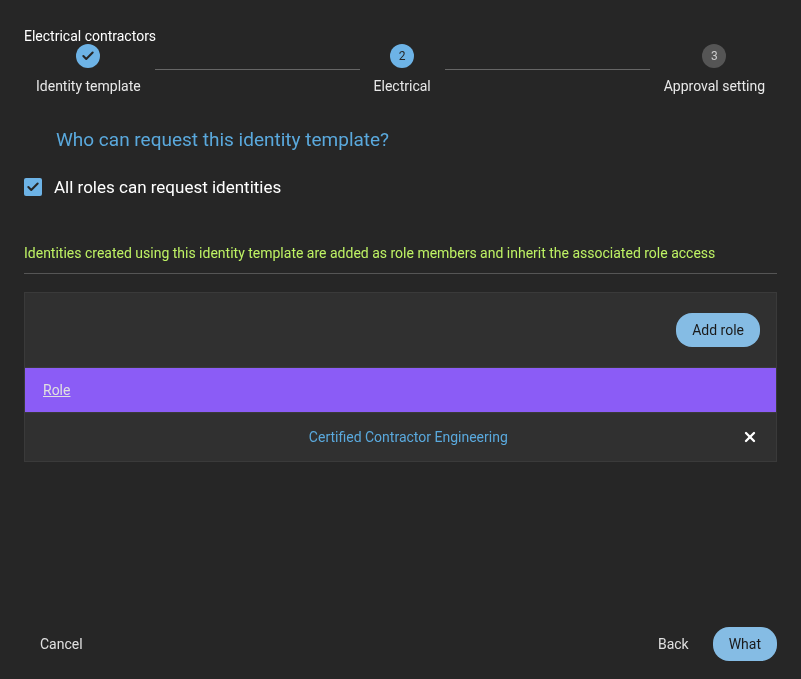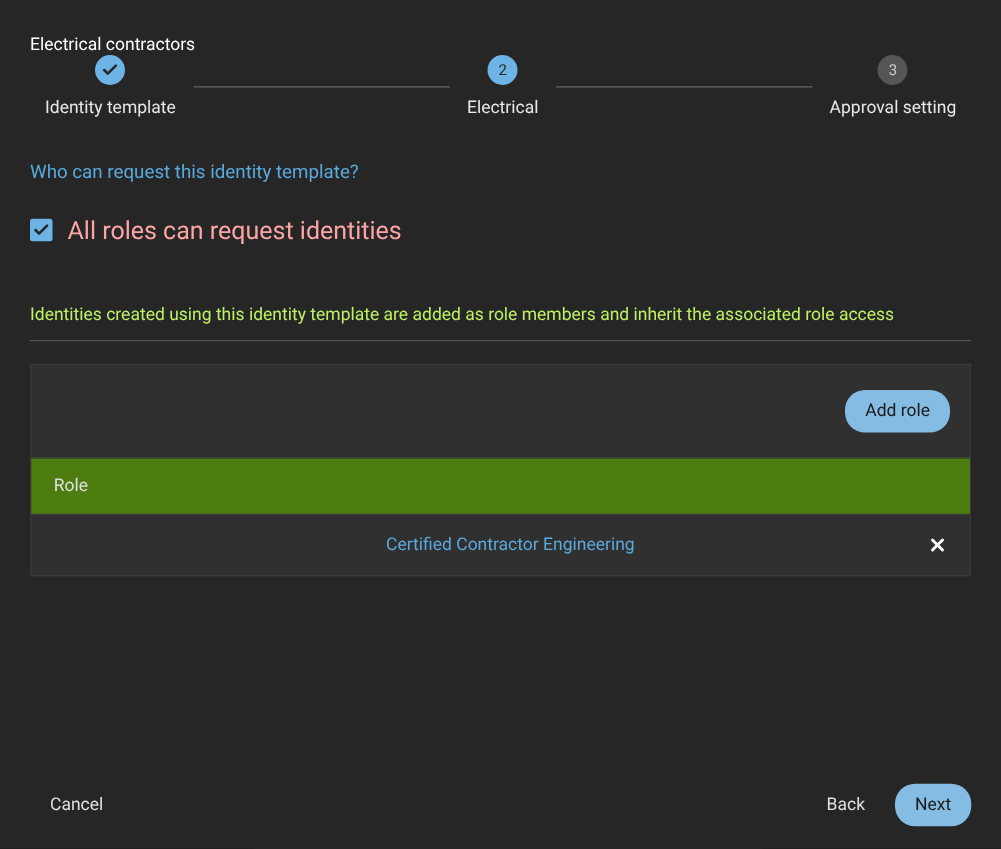--- a/index.html
+++ b/index.html
@@ -65,44 +65,45 @@
       white-space: nowrap;
     }
     .step-line {
       flex: 1;
       height: 1px;
       background: #666;
       margin: 0 14px;
       min-width: 30px;
     }
     .section-heading {
-      font-size: 15px;
+      font-size: 19px;
       color: #5aa9dd;
       font-weight: 400;
       margin-bottom: 26px;
+      margin-left: 32px;
     }
     .checkbox-row {
       display: flex;
       align-items: center;
       gap: 12px;
       margin-bottom: 48px;
     }
     .checkbox {
       width: 18px;
       height: 18px;
       background: #6db3e6;
       border-radius: 2px;
       display: flex;
       align-items: center;
       justify-content: center;
       cursor: pointer;
     }
     .checkbox-label {
-      font-size: 20px;
-      color: #fca5a5;
+      font-size: 17px;
+      color: #ffffff;
     }
     .subtext {
       font-size: 14px;
       color: #bef264;
       padding-bottom: 12px;
       border-bottom: 1px solid #555;
       margin-bottom: 0;
     }
     .roles-box {
       background: #303030;
@@ -130,21 +131,22 @@
       background: transparent;
       color: #e0e0e0;
     }
     .table-header {
       display: flex;
       padding: 14px 18px;
       font-size: 14px;
       color: #e0e0e0;
       border-top: 1px solid #3a3a3a;
       border-bottom: 1px solid #3a3a3a;
-      background: #4d7c0f;
+      background: #8b5cf6;
+      text-decoration: underline;
     }
     .col-role { flex: 0 0 65%; }
     .col-desc { flex: 1; }
     .col-action { flex: 0 0 40px; text-align: right; }
     .table-row {
       display: flex;
       align-items: center;
       padding: 16px 18px;
       font-size: 14px;
       text-align: right;
@@ -234,16 +236,16 @@
             </svg>
         </div>
       </div>
     </div>
   </div>
 
   <div class="footer">
     <button class="btn btn-text">Cancel</button>
     <div class="footer-right">
       <button class="btn btn-text">Back</button>
-      <button class="btn btn-primary">Next</button>
+      <button class="btn btn-primary">What</button>
     </div>
   </div>
 </div>
 
 </body></html>

